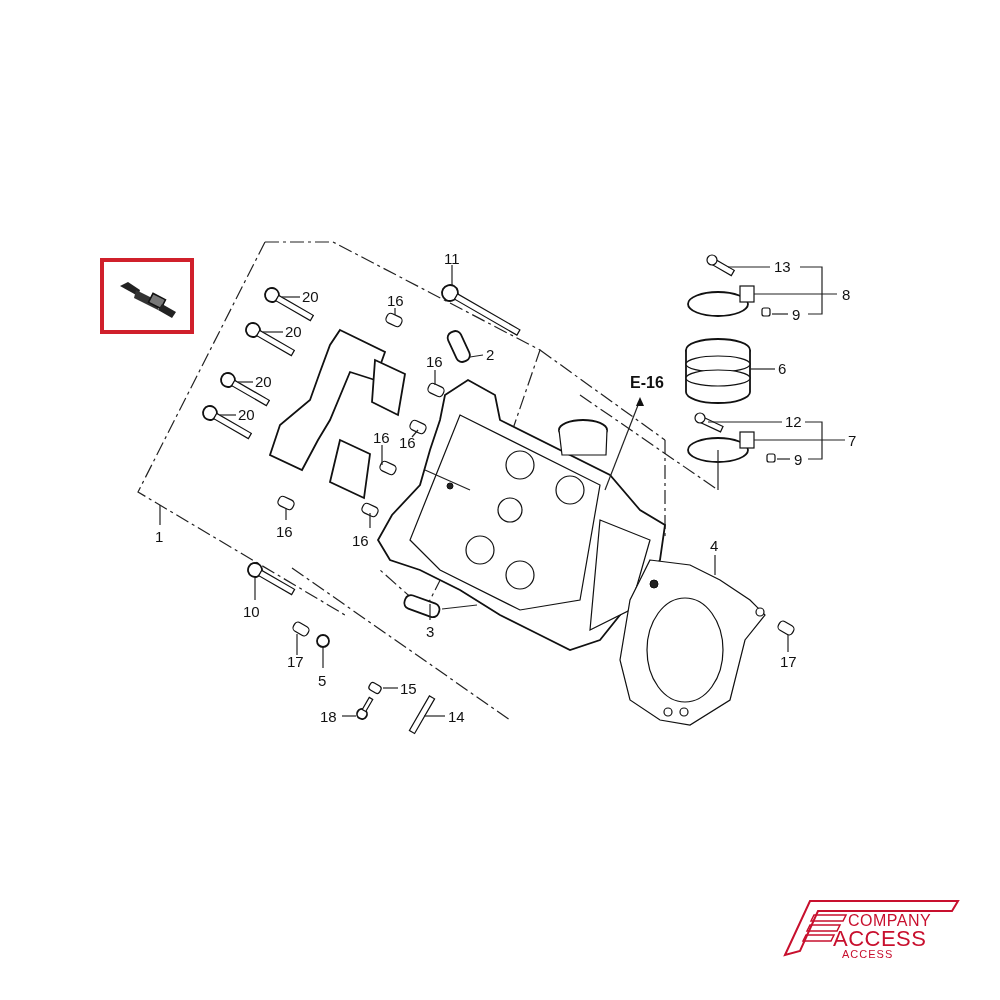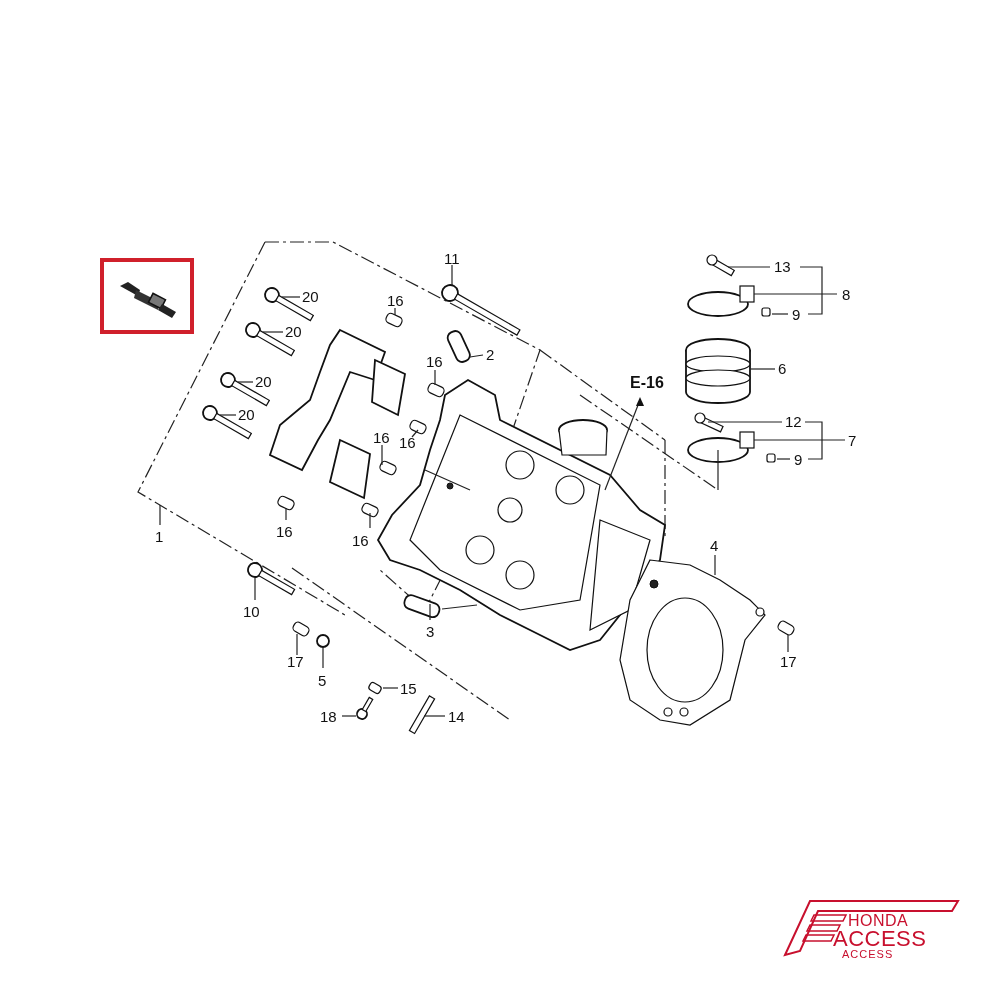--- a/index.html
+++ b/index.html
@@ -227,16 +227,16 @@
 
 <div class="highlight-box"></div>
 
 <div class="logo">
   <svg width="190" height="70" viewBox="0 0 190 70">
     <path d="M5 62 L30 8 L178 8 L172 18 L38 18 L20 58 Z" fill="none" stroke="#c8102e" stroke-width="2"></path>
     <path d="M34 22 L66 22 L63 28 L31 28 Z" fill="none" stroke="#c8102e" stroke-width="1.5"></path>
     <path d="M30 32 L60 32 L57 38 L27 38 Z" fill="none" stroke="#c8102e" stroke-width="1.5"></path>
     <path d="M26 42 L54 42 L51 48 L23 48 Z" fill="none" stroke="#c8102e" stroke-width="1.5"></path>
   </svg>
-  <span class="logo-text logo-access">HONDA</span>
+  <span class="logo-text logo-access">COMPANY</span>
   <span class="logo-text logo-honda">ACCESS</span>
   <span class="logo-text logo-company">ACCESS</span>
 </div>
 
 </body></html>

